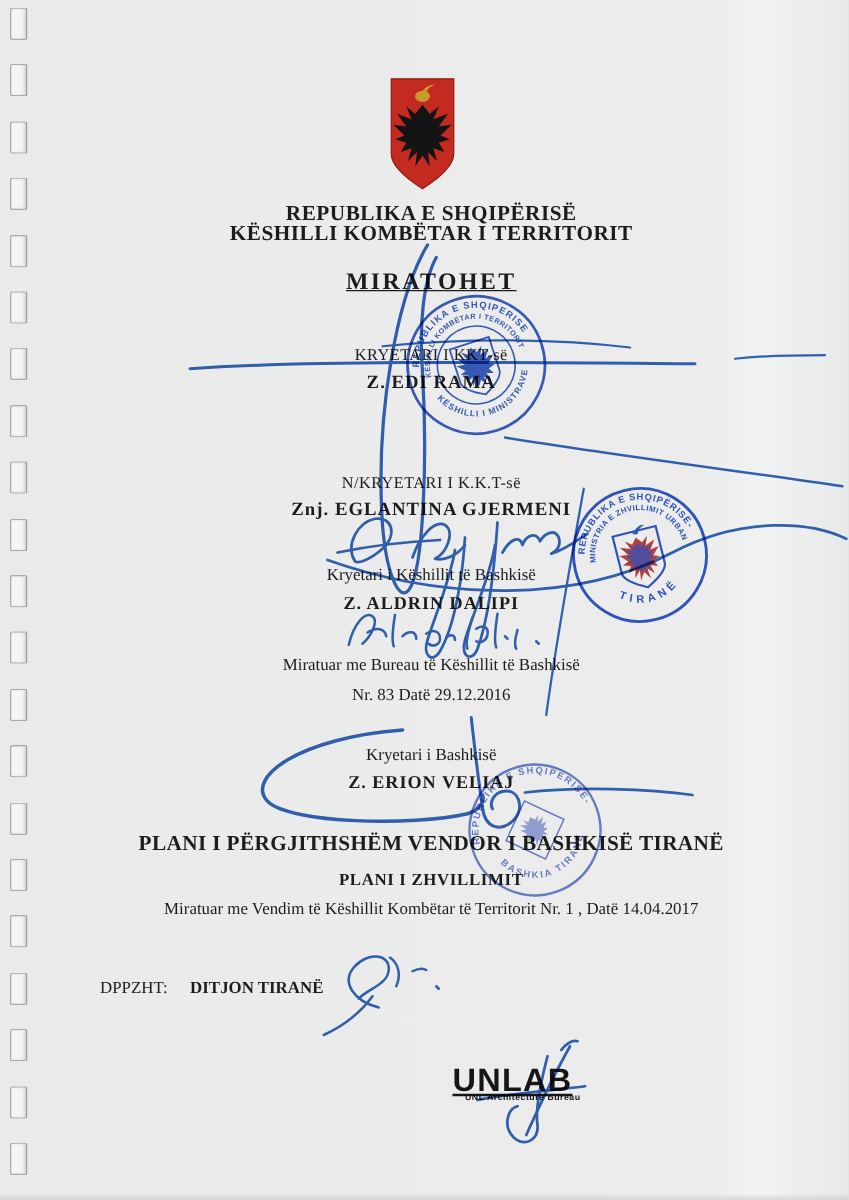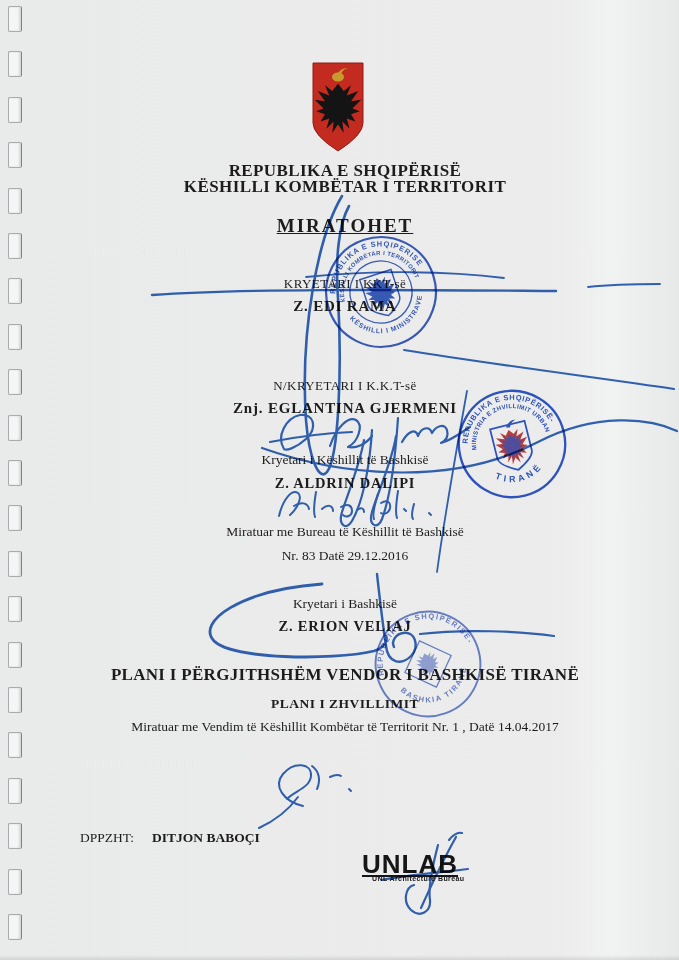--- a/index.html
+++ b/index.html
@@ -19,21 +19,21 @@
   .line{position:absolute; left:0; right:0;}
   .role{font-size:13px; letter-spacing:.4px;}
   .name{font-size:15px; font-weight:bold; letter-spacing:.8px;}
   .small-serif{font-size:13.5px;}
   .hdr{font-weight:bold; font-size:17px; letter-spacing:.4px;}
   .miratohet{font-weight:bold; font-size:19px; letter-spacing:2px; text-decoration:underline;}
   .plan-title{font-weight:bold; font-size:17px; letter-spacing:.3px;}
   .plan-sub{font-weight:bold; font-size:13.5px; letter-spacing:.5px;}
   .plan-approval{font-size:13.5px;text-align:center;}
   
-  .frow{position:absolute; left:80px; display:flex; align-items:flex-start; font-size:13.5px; white-space:nowrap;margin-top:48px;}
+  .frow{position:absolute; left:80px; display:flex; align-items:flex-start; font-size:13.5px; white-space:nowrap;}
   .fbold{font-weight:bold;}
   .logo{position:absolute; left:362px; top:851px; width:120px; color:#161616;}
   .logo .big{font-family:"Liberation Sans",sans-serif; font-weight:bold; font-size:26px; letter-spacing:1px; line-height:26px;text-decoration:underline;}
   .logo .sub{font-family:"Liberation Sans",sans-serif; font-size:7px; letter-spacing:.4px; margin-left:10px; margin-top:-2px; font-weight:bold;}
   .stamp{position:absolute; mix-blend-mode:multiply;}
   .sigs{position:absolute; left:0; top:0; mix-blend-mode:multiply;}
   svg text{font-family:"Liberation Sans",sans-serif;}
 </style>
 </head>
 <body>
@@ -96,21 +96,21 @@
     <div class="line small-serif" style="top:596px">Kryetari i Bashkisë</div>
     <div class="line name" style="top:618px; font-size:14.5px">Z. ERION VELIAJ</div>
 
     <div class="line plan-title" style="top:665px">PLANI I PËRGJITHSHËM VENDOR I BASHKISË TIRANË</div>
     <div class="line plan-sub" style="top:696px">PLANI I ZHVILLIMIT</div>
     <div class="line plan-approval" style="top:719px">Miratuar me Vendim të Këshillit Kombëtar të Territorit Nr. 1 , Datë  14.04.2017</div>
   </div>
 
   <div class="frow" style="top:782px; gap:18px">
     <span>DPPZHT:</span>
-    <span class="fbold">DITJON BABOÇI</span>
+    <span class="fbold">DITJON TIRANË</span>
   </div>
 
   <div class="logo">
     <div class="big">UNLAB</div>
     <div class="sub">UNL Architecture Bureau</div>
   </div>
 
   <svg class="stamp" style="left:317px; top:228px;" width="128" height="128" viewBox="0 0 140 140" opacity="0.92">
     <defs>
       <path id="s1t" d="M20,70 A50,50 0 0 1 120,70"></path>

